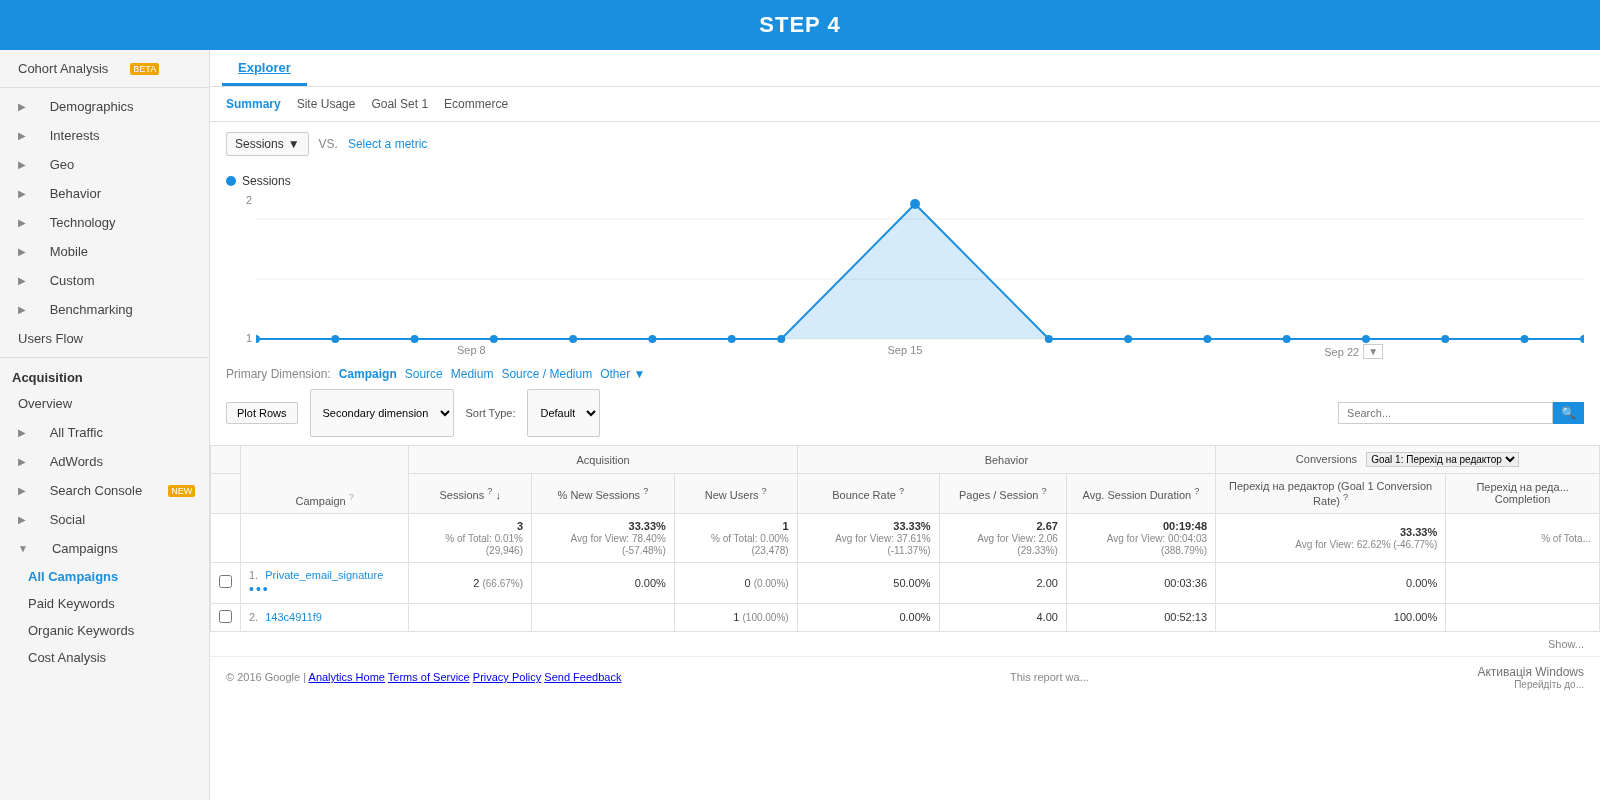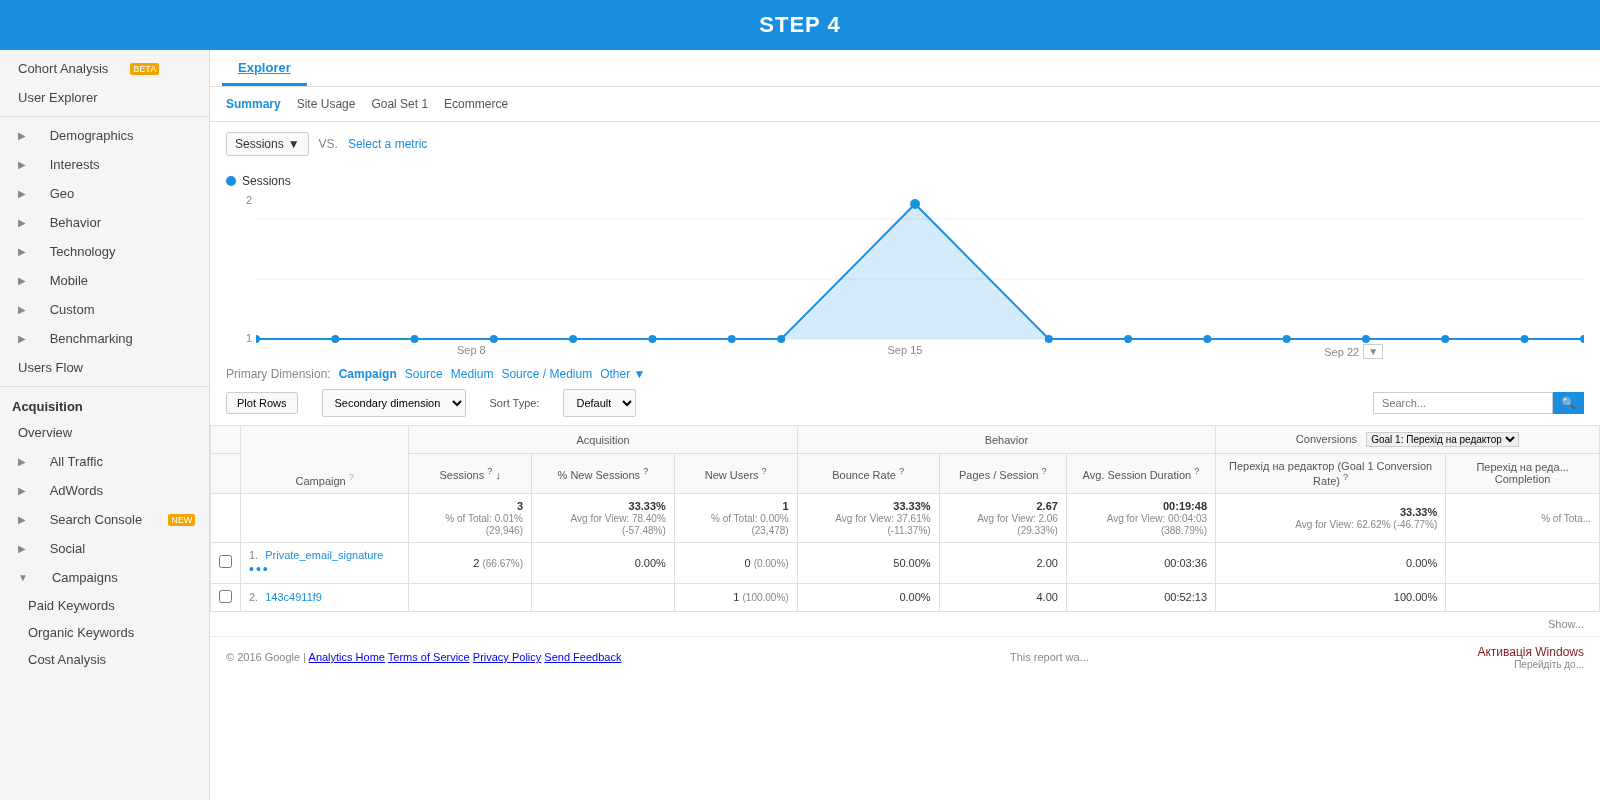--- a/index.html
+++ b/index.html
@@ -149,37 +149,37 @@
     }
     .dim-label { color: #888; }
     .dim-link { color: #1a8fe0; cursor: pointer; font-size: 12px; }
     .dim-link.active { font-weight: bold; }
 
     
     .toolbar-row {
       display: flex;
       align-items: center;
       padding: 4px 16px 8px;
-      gap: 24px;
+      gap: 12px;
     }
     .btn-plot { border: 1px solid #ccc; padding: 4px 10px; font-size: 11px; background: #f9f9f9; cursor: pointer; border-radius: 2px; }
     .select-control {
       border: 1px solid #ccc;
-      padding: 6px 8px;
+      padding: 16px 8px;
       font-size: 11px;
       background: #f9f9f9;
       cursor: pointer;
       border-radius: 2px;
     }
     .search-box-right {
       margin-left: auto;
       border: 1px solid #ccc;
       padding: 4px 8px;
       font-size: 11px;
-      width: 180px;
+      width: 215px;
     }
     .search-btn {
       background: #1a8fe0;
       border: none;
       color: #fff;
       padding: 4px 8px;
       cursor: pointer;
       font-size: 12px;
     }
 
@@ -214,23 +214,20 @@
   <span>STEP 4</span>
 </div>
 
 <div class="layout">
 
   <div class="sidebar">
     <div class="sidebar-item">
       <span>Cohort Analysis</span>
       <span class="beta-badge">BETA</span>
     </div>
-    <div class="sidebar-item">
-      <span>User Explorer</span>
-    </div>
     <div class="sidebar-divider"></div>
     <div class="sidebar-item">
       <span class="arrow">▶</span>
       <span>Demographics</span>
     </div>
     <div class="sidebar-item">
       <span class="arrow">▶</span>
       <span>Interests</span>
     </div>
     <div class="sidebar-item">
@@ -279,20 +276,21 @@
       <span class="new-badge">NEW</span>
     </div>
     <div class="sidebar-item">
       <span class="arrow">▶</span>
       <span>Social</span>
     </div>
     <div class="sidebar-item">
       <span class="arrow">▼</span>
       <span>Campaigns</span>
     </div>
+    <div class="sidebar-sub active">All Campaigns</div>
     <div class="sidebar-sub">Paid Keywords</div>
     <div class="sidebar-sub">Organic Keywords</div>
     <div class="sidebar-sub">Cost Analysis</div>
   </div>
 
   <div class="main">
 
     <div class="tab-bar">
       <div class="tab active">
         <span>Explorer</span>
@@ -500,18 +498,18 @@
         <span> | </span>
         <a href="#">Analytics Home</a>
         <a href="#">Terms of Service</a>
         <a href="#">Privacy Policy</a>
         <a href="#">Send Feedback</a>
       </div>
       <div>
         <span>This report wa...</span>
       </div>
       <div style="text-align:right;">
-        <div style="font-size:12px; color:#7f1d1d;">Активація Windows</div>
+        <div style="font-size:12px; color:#737373;">Активація Windows</div>
         <div style="font-size:10px; color:#888;">Перейдіть до...</div>
       </div>
     </div>
   </div>
 </div>
 
 </body></html>

